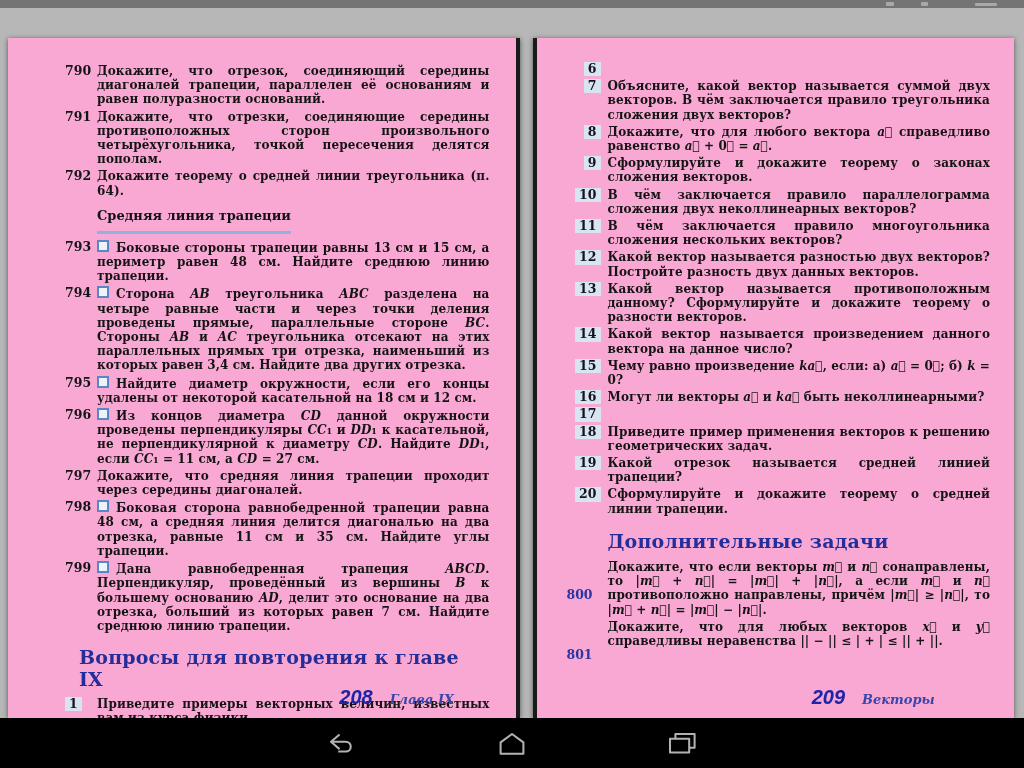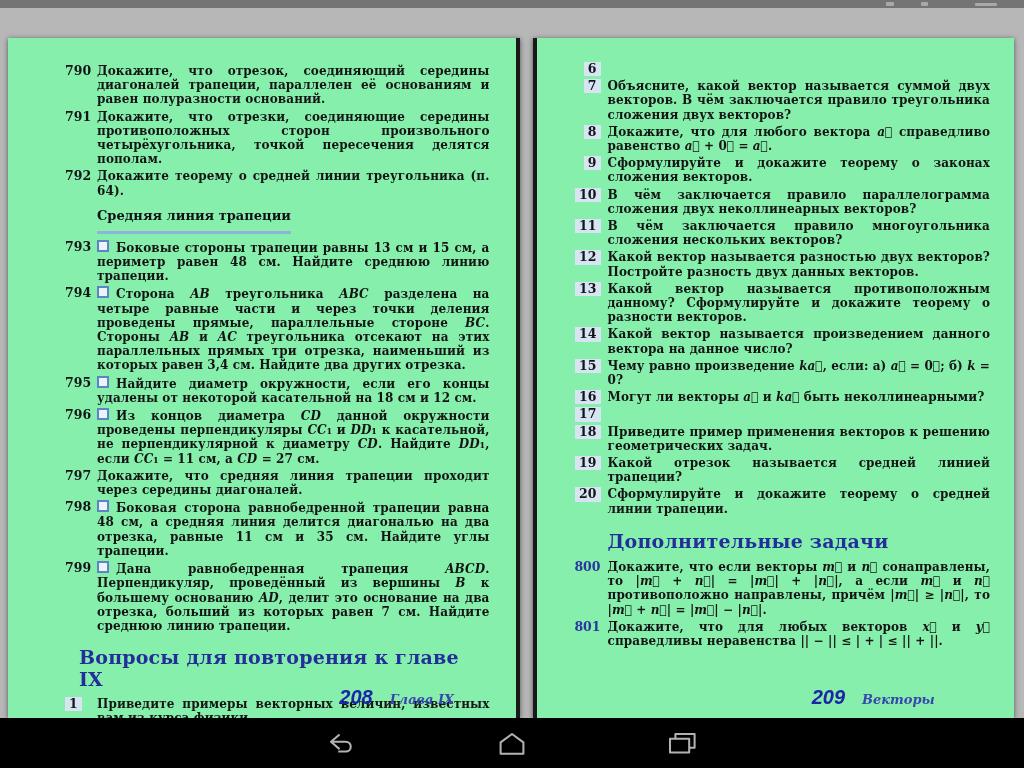--- a/index.html
+++ b/index.html
@@ -16,33 +16,33 @@
   .sb-mark.m1{left:886px;top:2px;width:8px;height:4px;}
   .sb-mark.m2{left:921px;top:2px;width:7px;height:4px;}
   .sb-mark.m3{left:975px;top:3px;width:22px;height:3px;}
 
   
   .content{
     flex:0 0 auto;height:710px;background:#b7b7b7;
     display:flex;gap:13px;padding:30px 10px 0 8px;box-sizing:border-box;
   }
   .page{
-    flex:1 1 0;height:680px;background:#86efac;box-sizing:border-box;
+    flex:1 1 0;height:680px;background:#f9a8d4;box-sizing:border-box;
     position:relative;overflow:hidden;
     box-shadow:0 1px 5px rgba(0,0,0,.55);
     color:#161616;
   }
   .page.left{border-right:4px solid #191919;padding:26px 26px 0 48px;}
   .page.right{border-left:4px solid #191919;padding:24px 24px 0 20px;}
 
   .item{display:grid;grid-template-columns:38px 1fr;column-gap:3px;margin-bottom:3px;}
   .page.right .item{grid-template-columns:44px 1fr;column-gap:7px;}
   .num{font-weight:bold;font-size:12.5px;line-height:14.2px;color:#141418;padding-left:9px;}
   .page.right .q .num{text-align:right;padding-left:0;}
-  .page.right .p .num{text-align:right;padding-left:2px;color:#2b35a0;}
+  .page.right .p .num{text-align:center;padding-left:2px;color:#2b35a0;margin-top:28px;}
   .qbox{display:inline-block;background:#d7e4f1;padding:0 4px;font-weight:bold;color:#14141a;}
   .text{
     font-size:12px;line-height:14.2px;font-weight:bold;text-align:justify;
     color:#141414;letter-spacing:.1px;
   }
   .text i{font-weight:bold;}
   .flag{
     display:inline-block;width:8px;height:8px;border:2px solid #5c85c6;
     background:#edf3fb;margin-right:7px;vertical-align:0px;
   }

